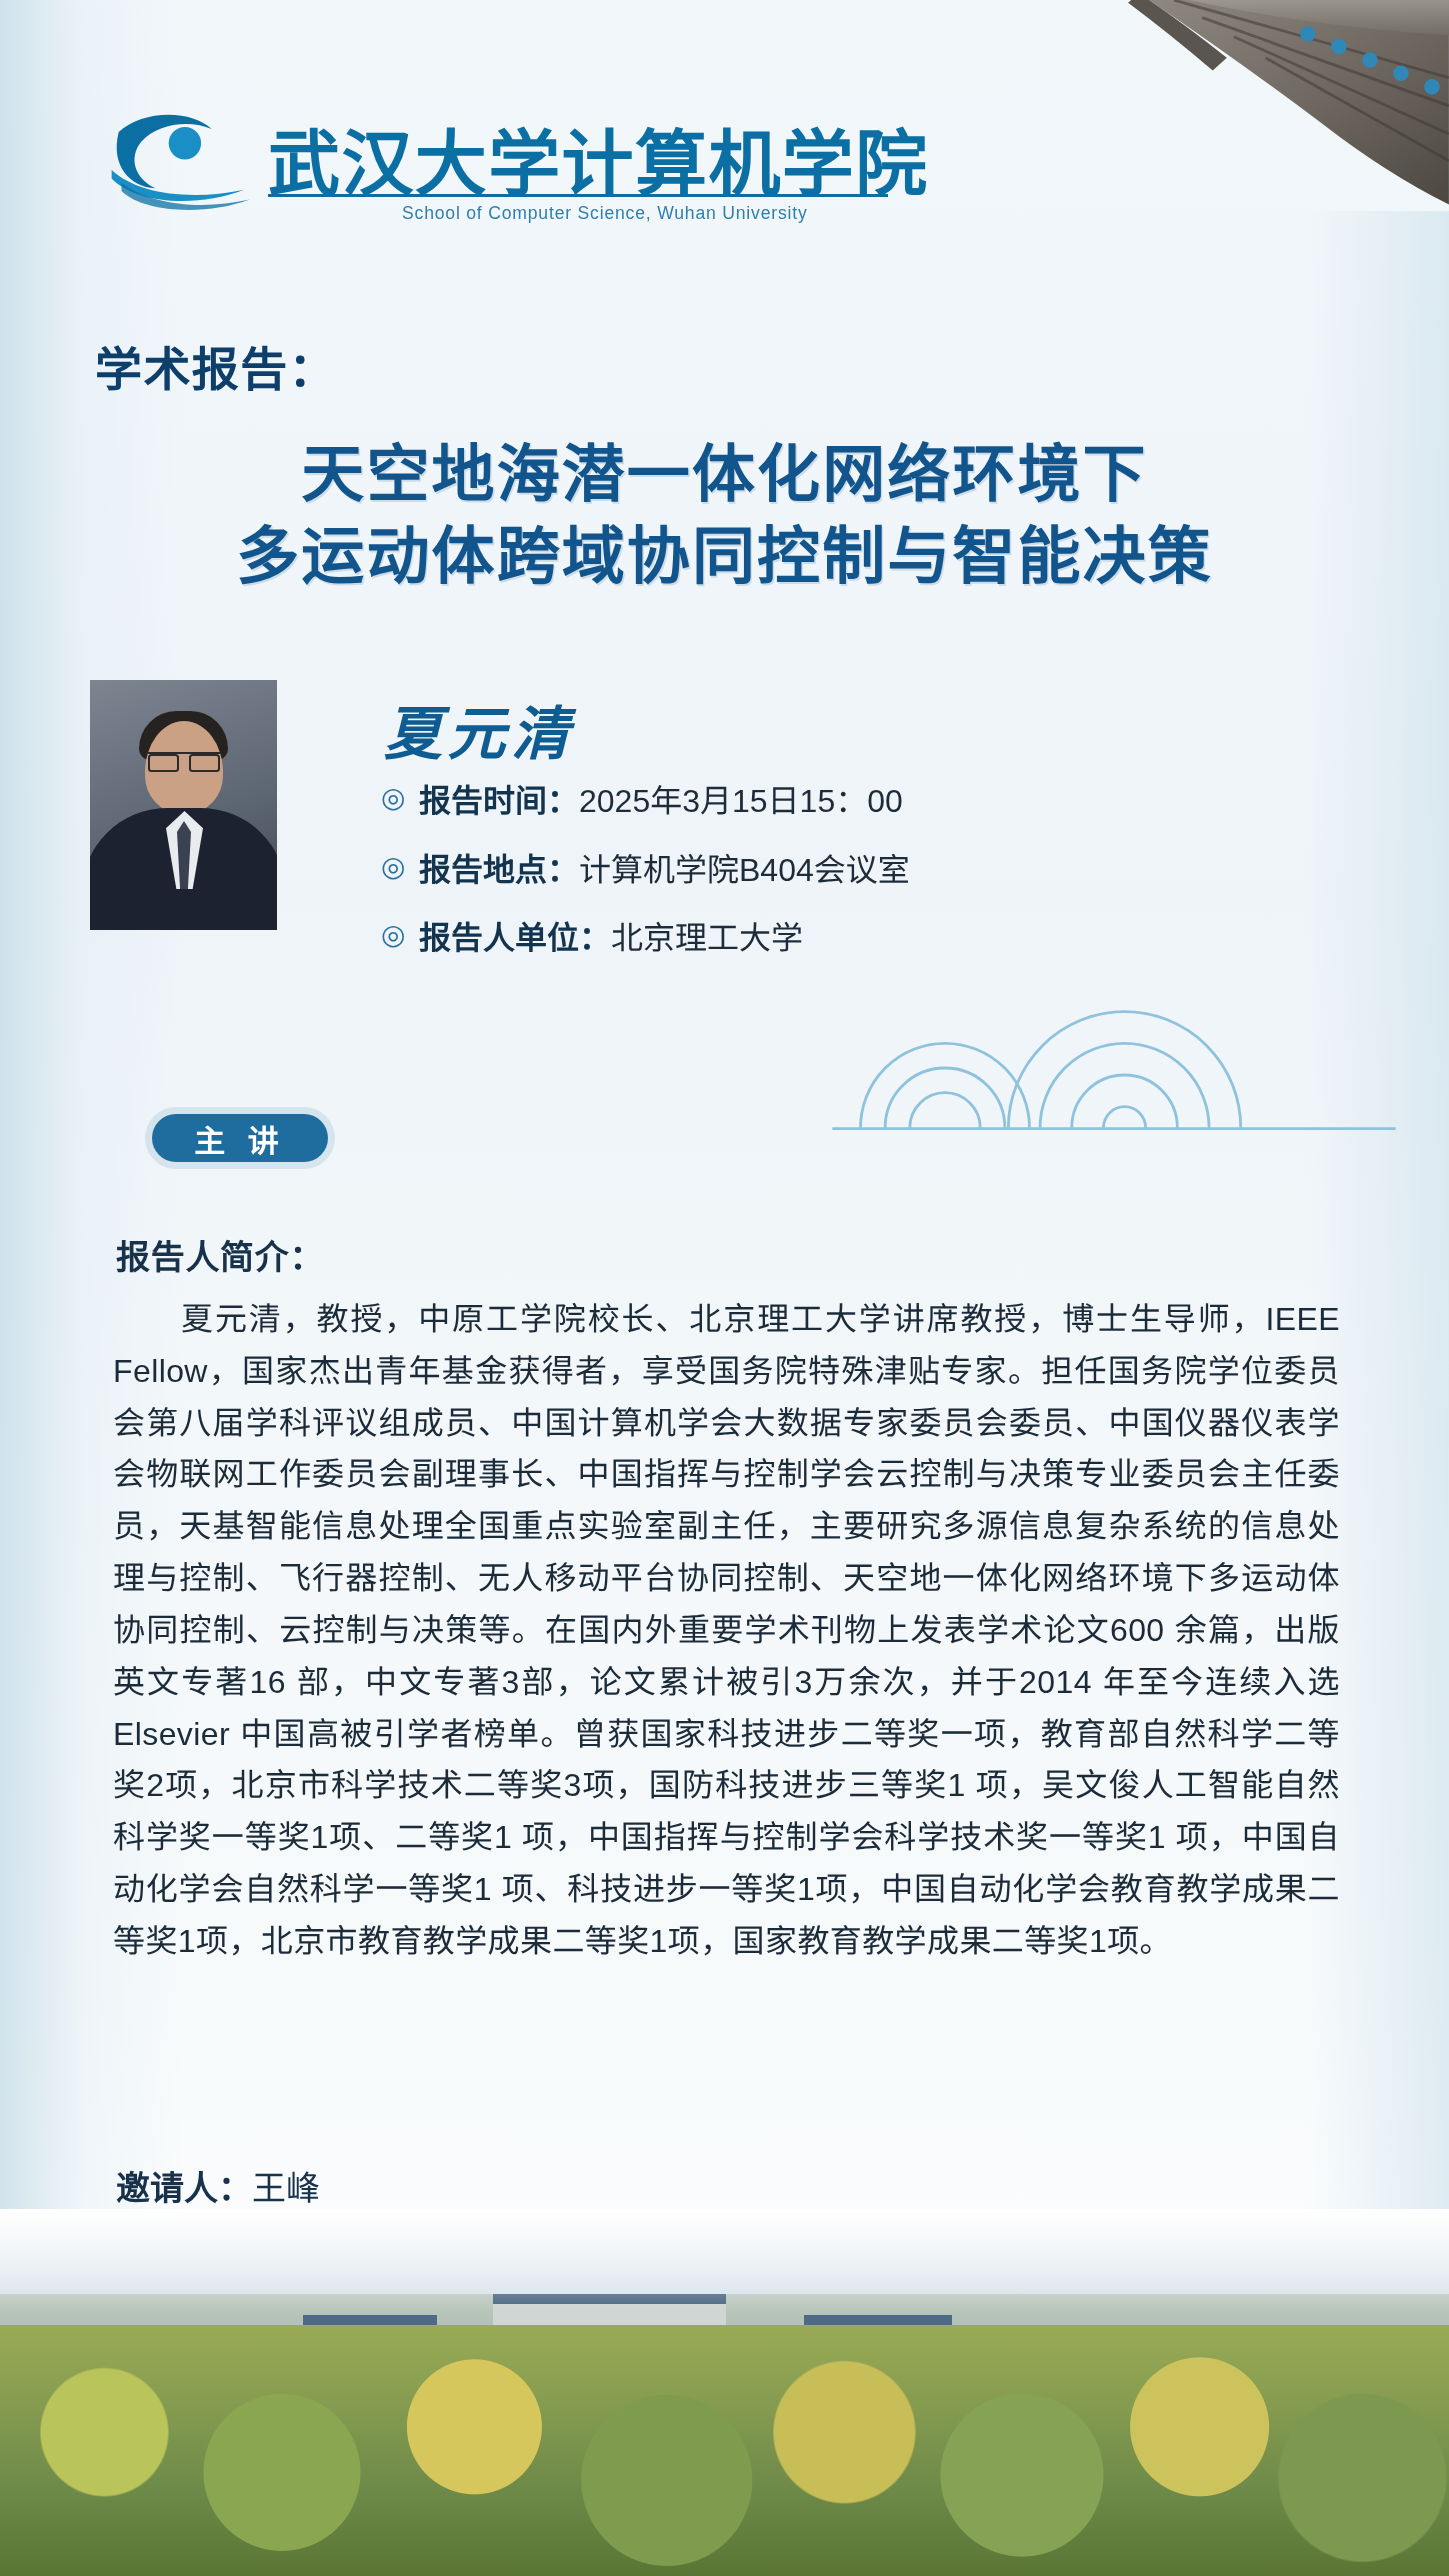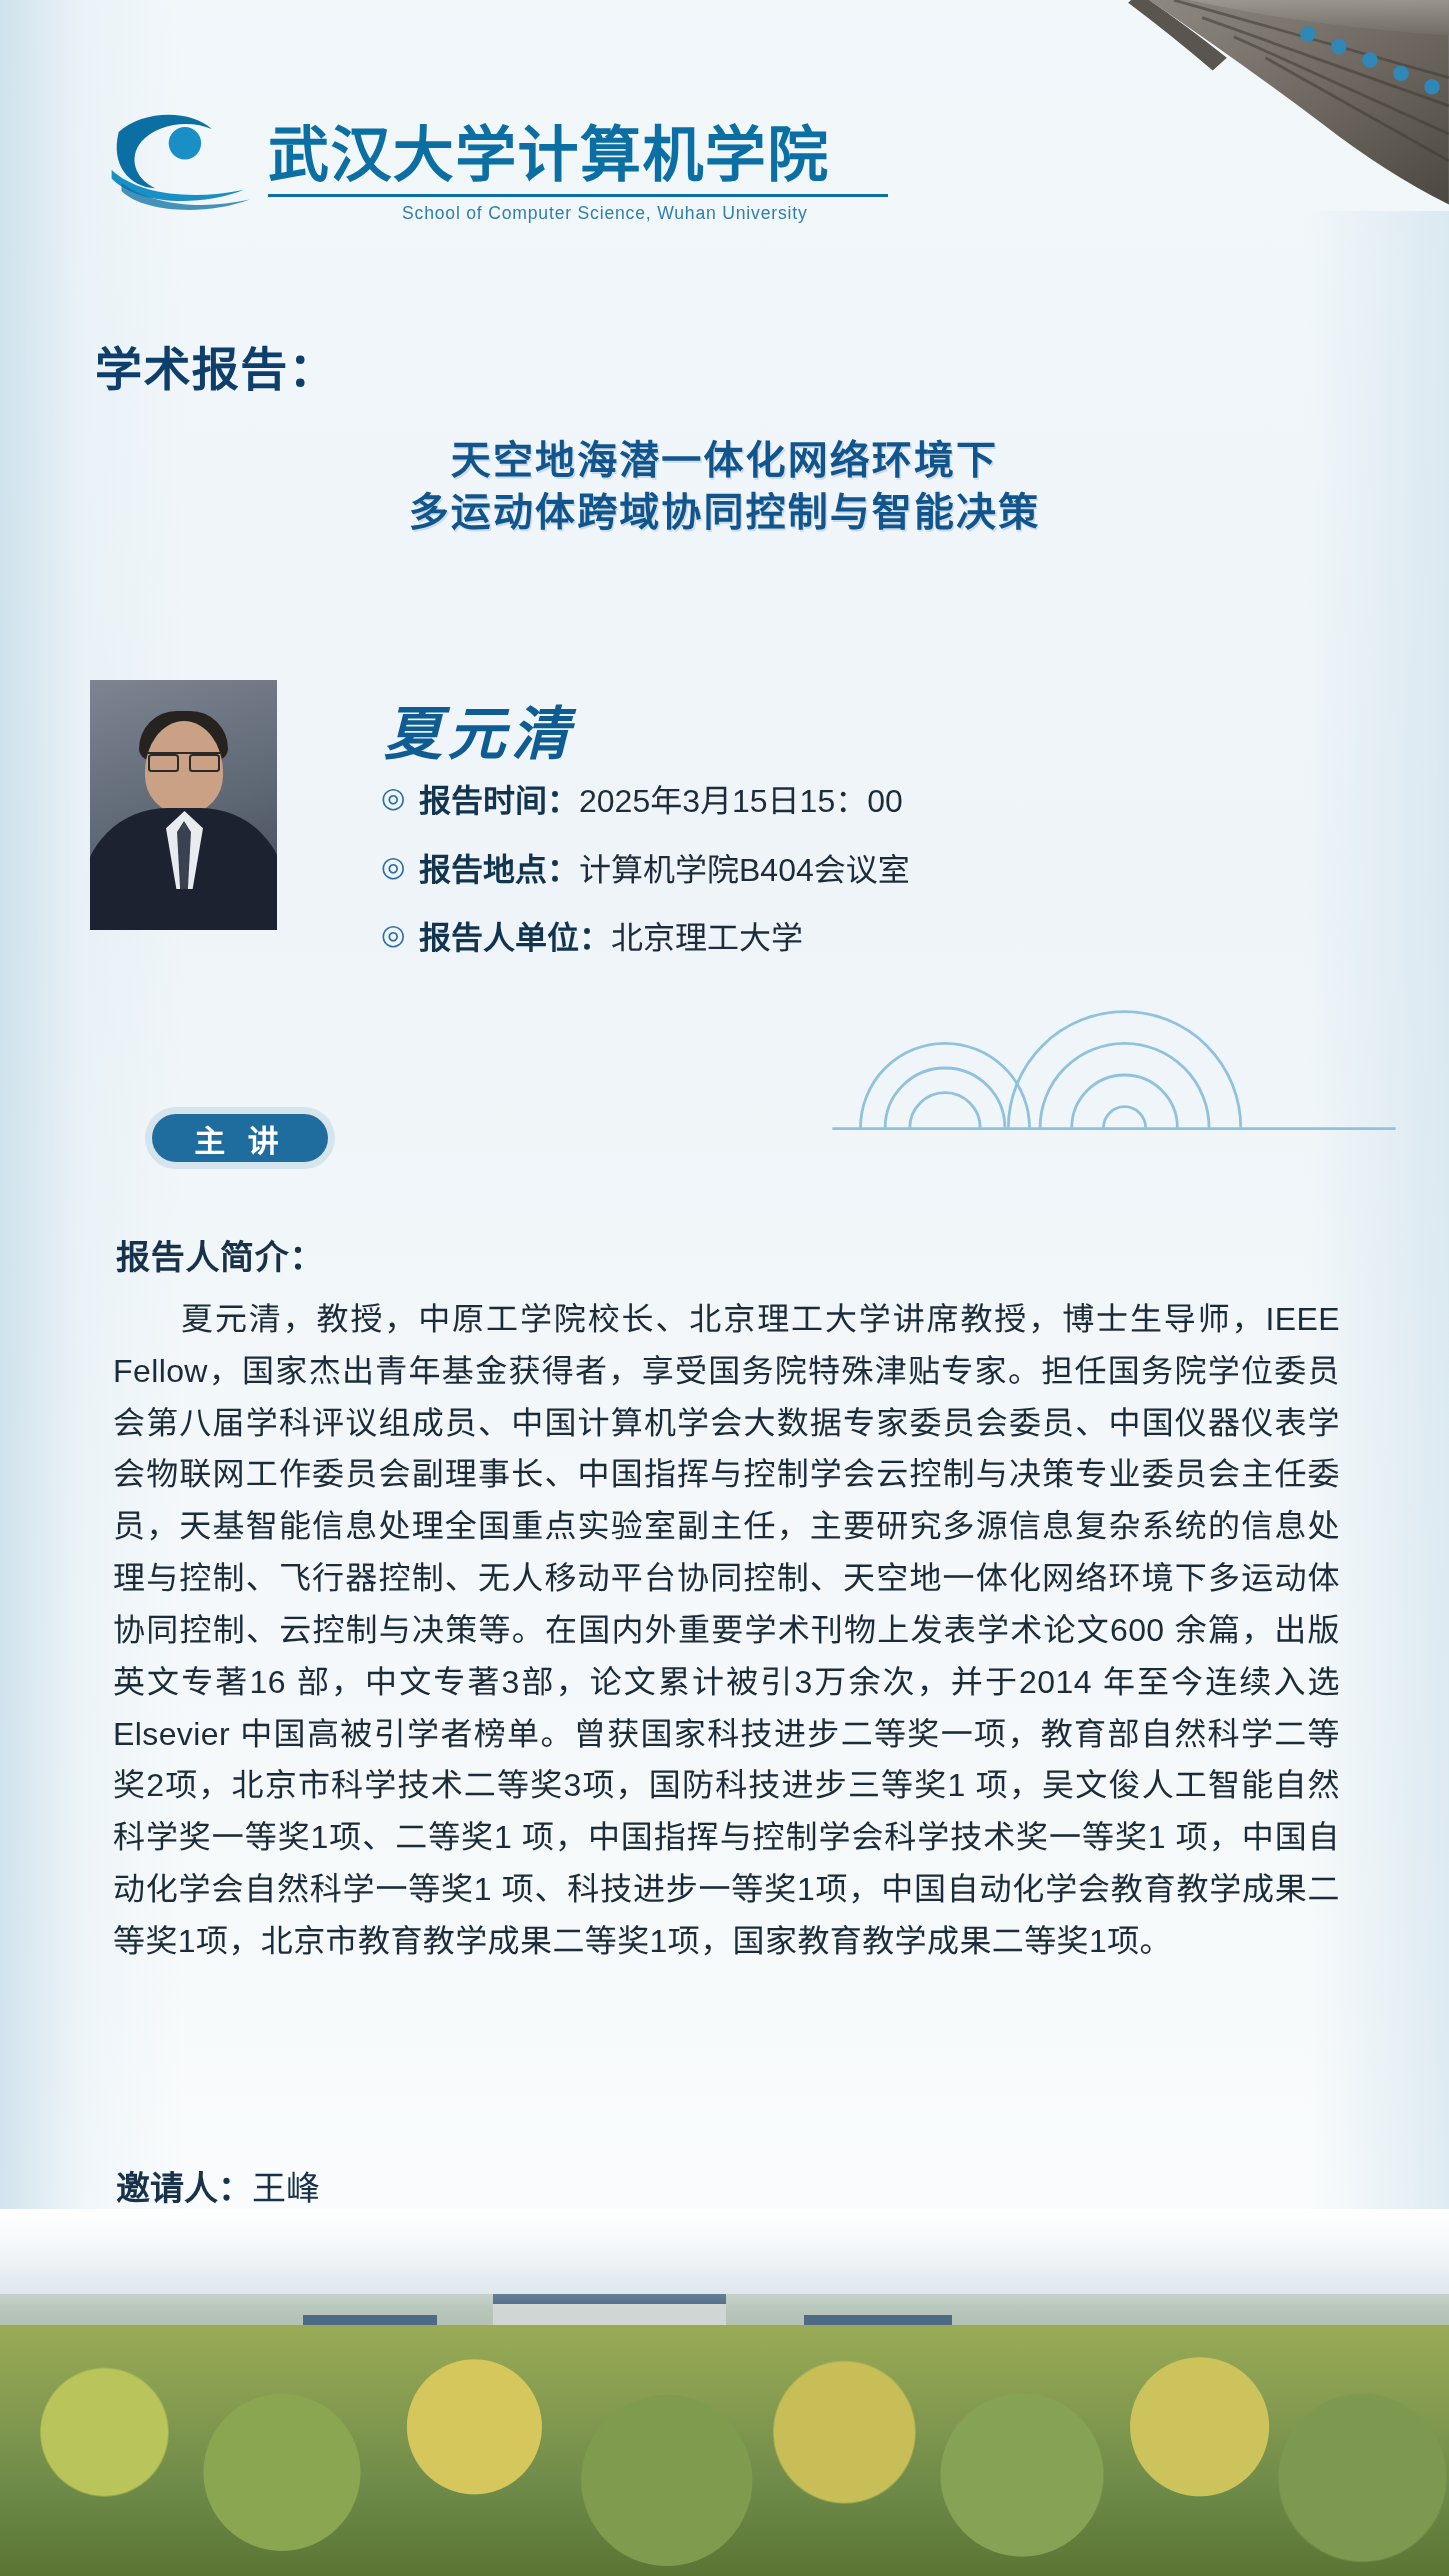--- a/index.html
+++ b/index.html
@@ -53,21 +53,21 @@
   }
   .logo-mark {
     position: absolute;
     left: 0; top: 5.6px;
     width: 155px; height: 106px;
   }
   .logo-cn {
     position: absolute;
     left: 162px; top: 5.6px;
     font-family: "DejaVu Serif", "Liberation Serif", serif;
-    font-size: 61px;
+    font-size: 72px;
     font-weight: bold;
     color: #0b6fa4;
     letter-spacing: 1.4px;
     white-space: nowrap;
     text-align: center;
   }
   .logo-rule {
     position: absolute;
     left: 162px; top: 95px;
     width: 620px;
@@ -94,21 +94,21 @@
     color: #0e3f6b;
     letter-spacing: 1.4px;
   }
   .title {
     position: absolute;
     left: 0;
     top: 434px;
     width: 1449px;
     text-align: center;
     font-family: "DejaVu Sans", "Liberation Sans", sans-serif;
-    font-size: 40px;
+    font-size: 63px;
     font-weight: bold;
     line-height: 1.30;
     color: #12548c;
     letter-spacing: 2.1px;
     text-shadow: 1.4px 2.1px 0 rgba(140,175,200,0.35);
   }
   .title .l2 { display: block; }
 
   
   .portrait {

